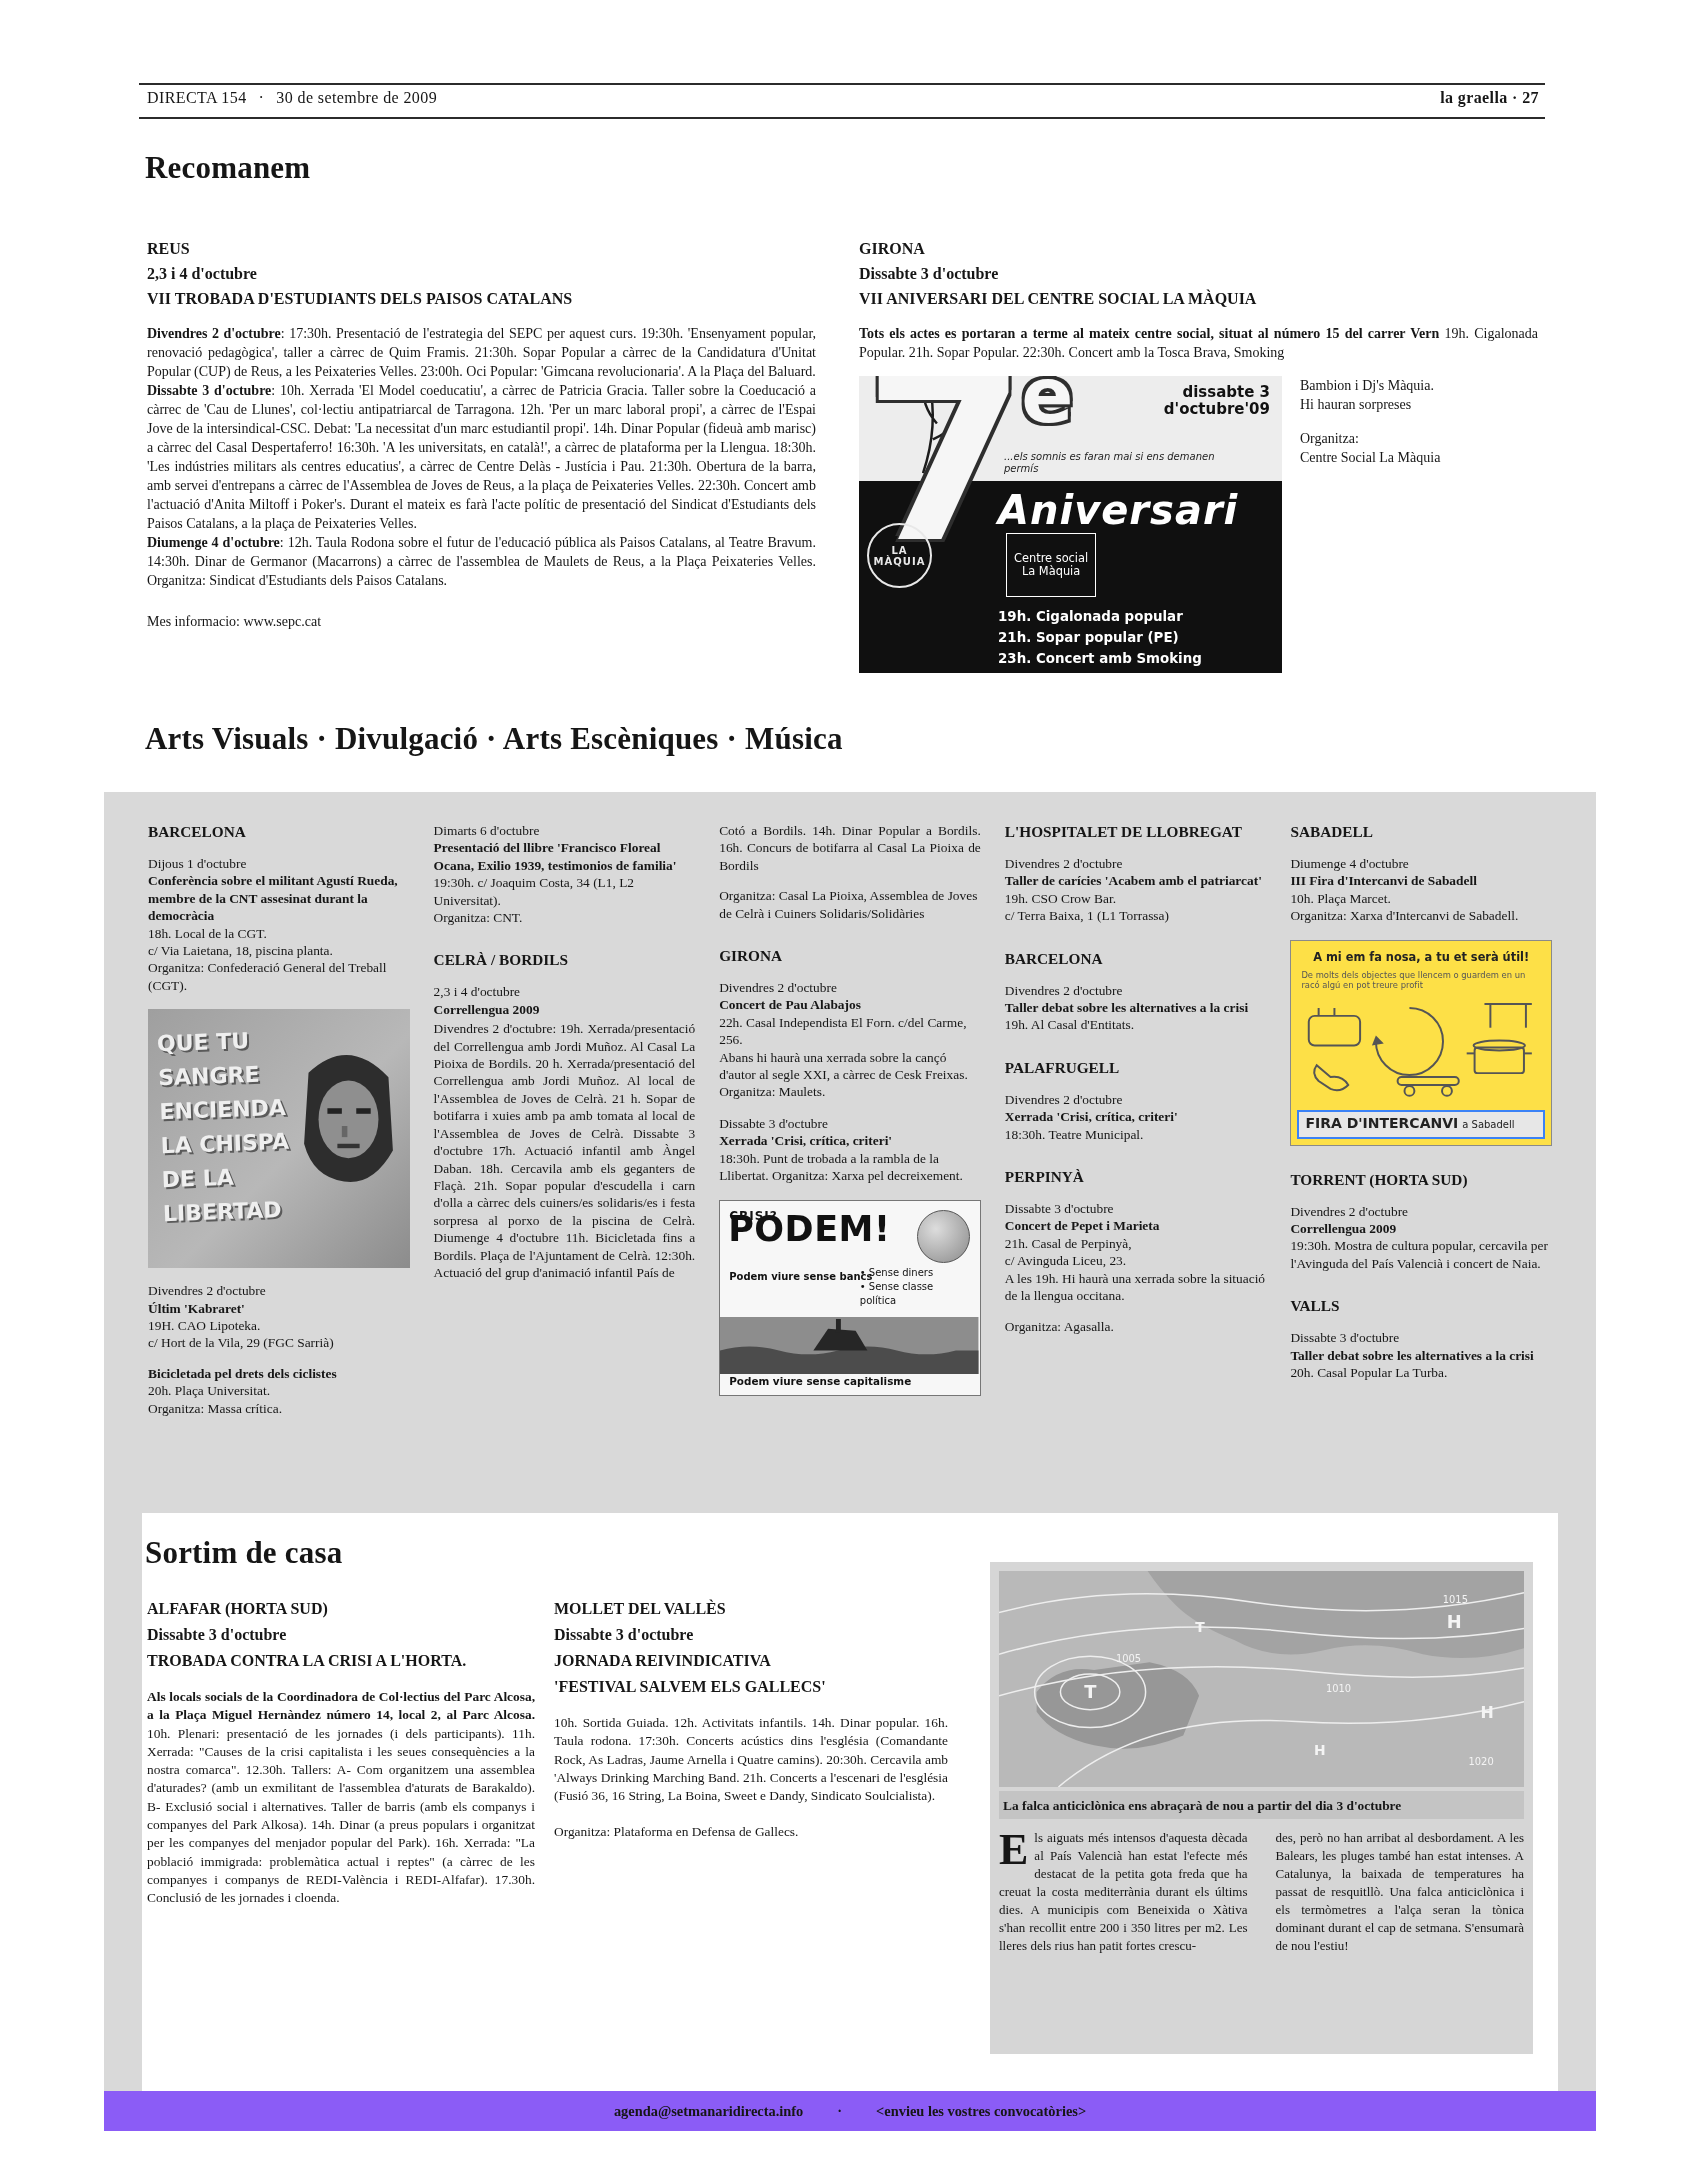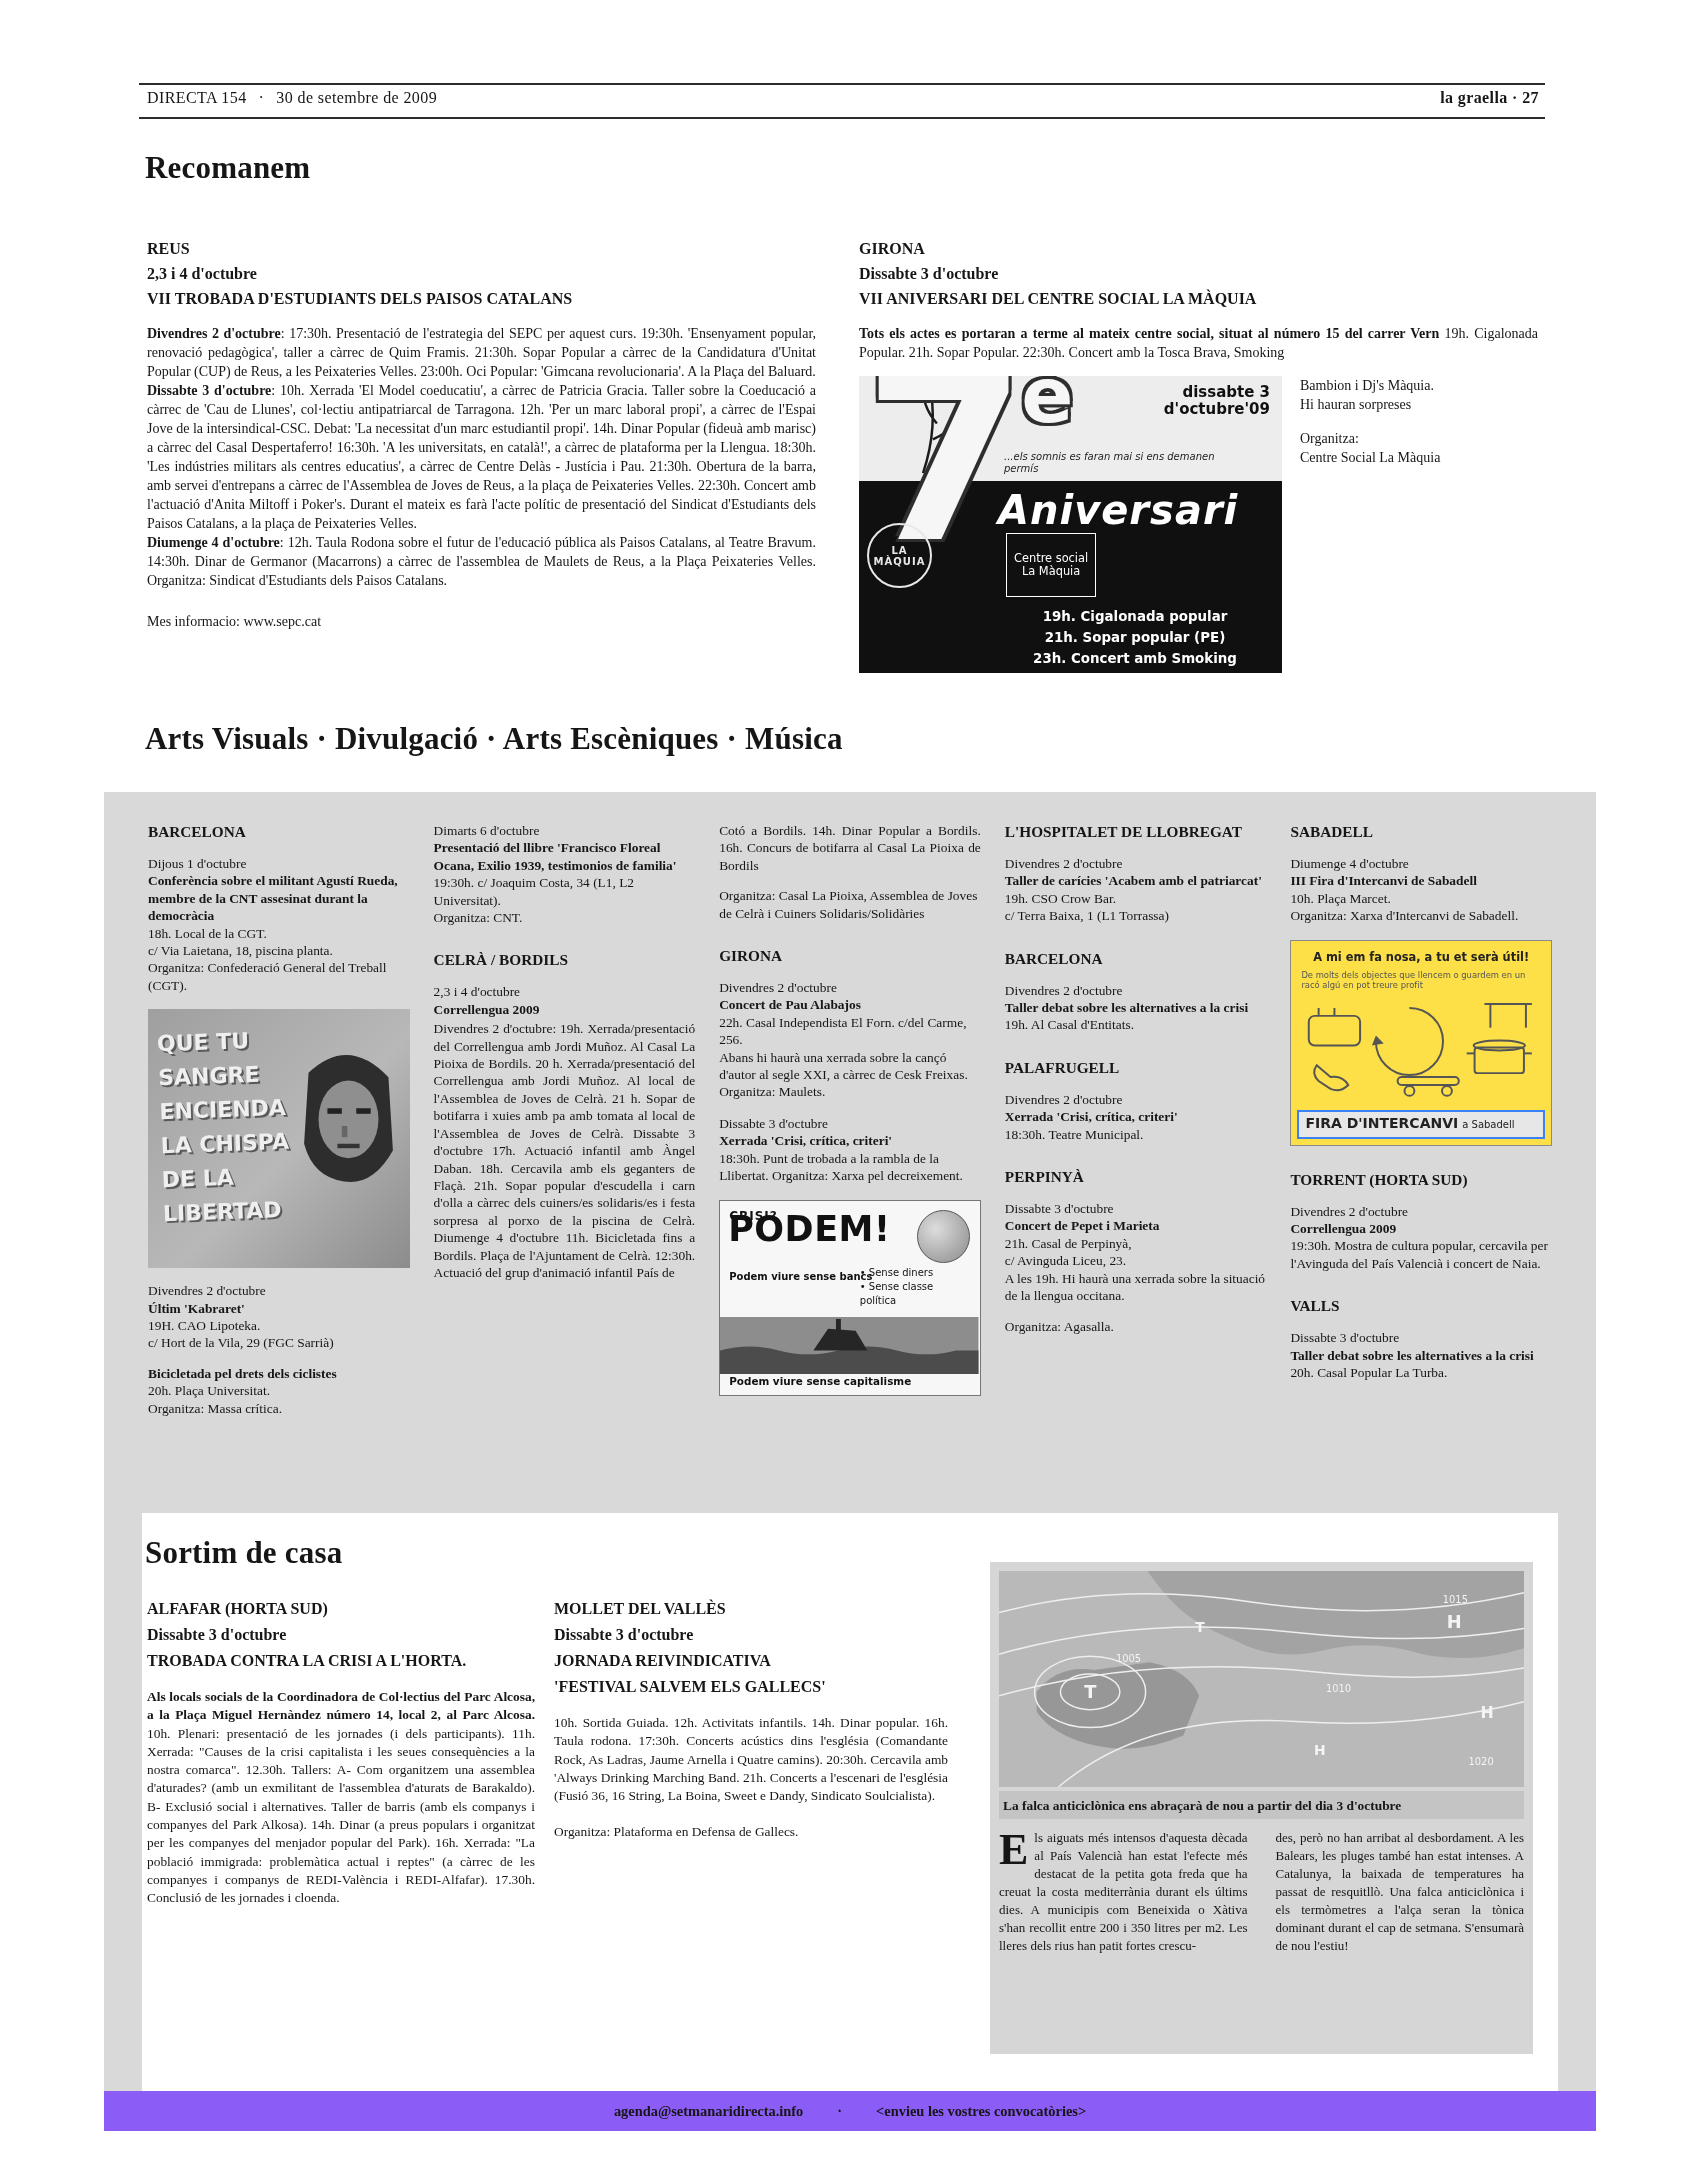--- a/index.html
+++ b/index.html
@@ -39,21 +39,21 @@
                   line-height:12px;font-style:italic;color:#222;}
   .poster-seven{position:absolute;left:4px;top:-36px;font-weight:bold;line-height:1;color:#f6f6f6;
      text-shadow:-3px -3px 0 #2e2e2e,3px -3px 0 #2e2e2e,-3px 3px 0 #2e2e2e,3px 3px 0 #2e2e2e;}
   .seven{font-size:236px;}
   .seven-e{font-size:77px;position:relative;bottom:117px;left:-6px;}
   .poster-main{position:absolute;left:139px;top:111px;right:10px;color:#ffffff;}
   .poster-title{font-size:40px;font-weight:bold;font-style:italic;letter-spacing:1px;}
   .poster-venue{display:inline-block;margin-left:8px;border:1px solid #fff;padding:18px 7px;
                 font-size:11.4px;line-height:13px;text-align:center;vertical-align:14px;}
   .poster-venue span{display:block;}
-  .poster-sched{margin-top:9px;font-size:13.4px;line-height:21px;font-weight:bold;text-align:center;}
+  .poster-sched{margin-top:9px;font-size:13.4px;line-height:21px;font-weight:bold;}
   .poster-logo{position:absolute;left:8px;top:147px;width:61px;height:61px;border:2px solid #e8e8e8;
                border-radius:50%;color:#e8e8e8;font-size:10px;font-weight:bold;letter-spacing:1px;
                display:flex;align-items:center;justify-content:center;text-align:center;}
   .poster-side{font-size:14px;line-height:19px;width:234px;}
   .ps-org{margin-top:15px;}
 
   
   .arts-box{left:104px;top:792px;width:1492px;height:721px;background:#d9d9d9;
             display:flex;gap:24px;padding:30px 44px;box-sizing:border-box;}
   .arts-col{flex:1;font-size:13.4px;line-height:17.4px;}

